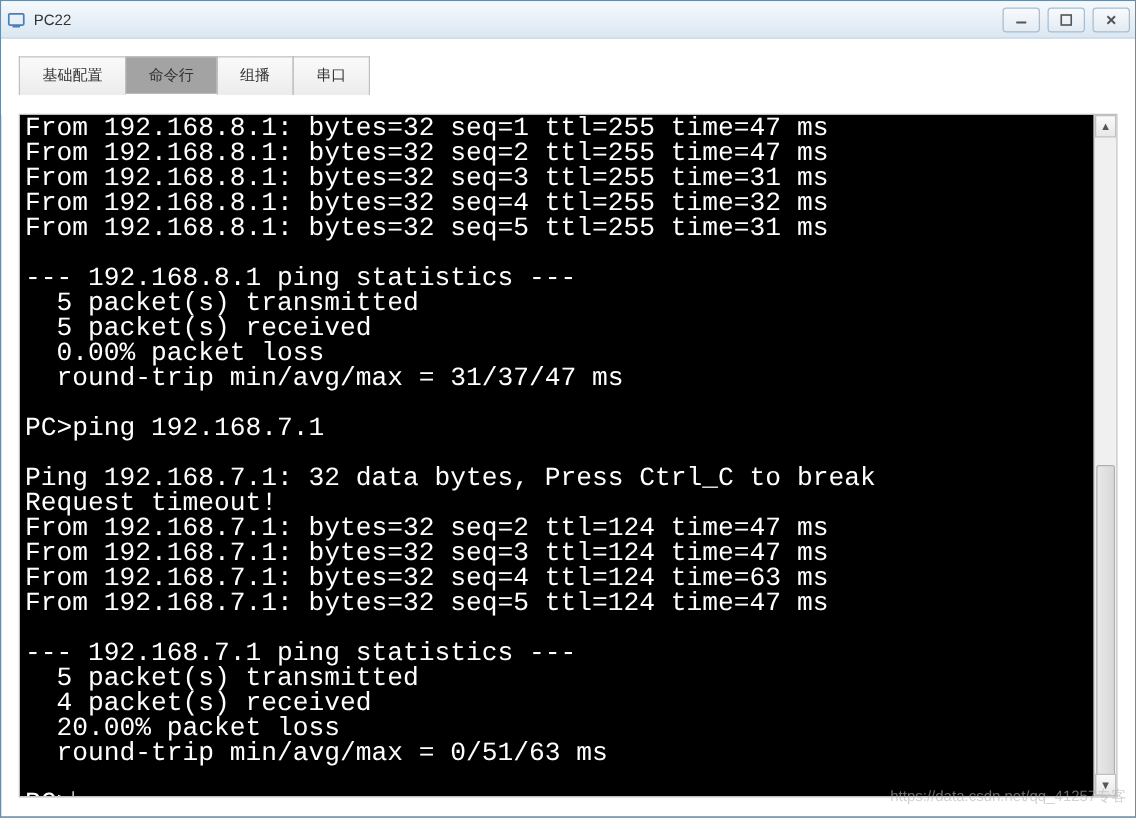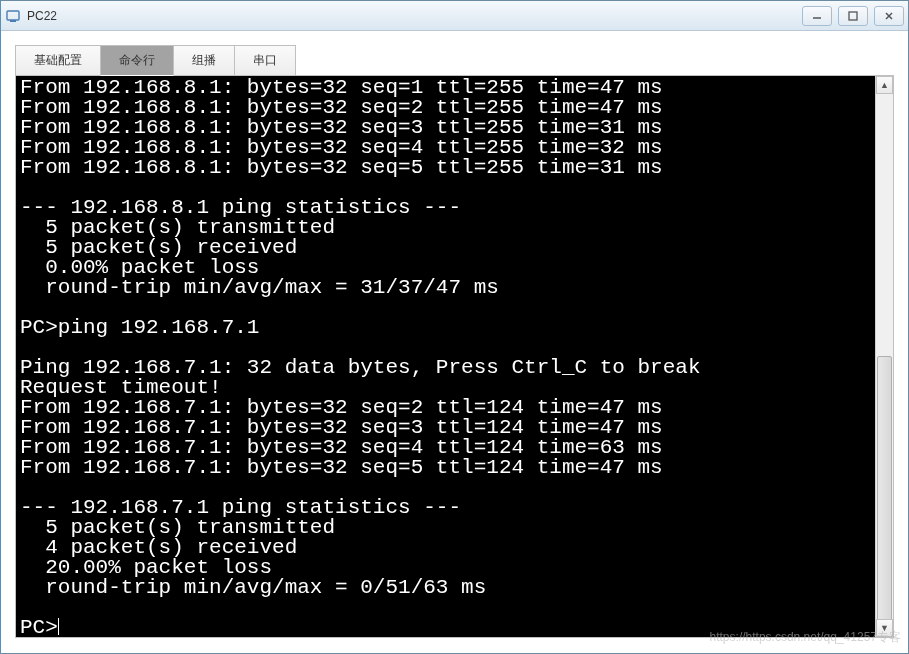--- a/index.html
+++ b/index.html
@@ -59,21 +59,21 @@
       border-radius: 3px;
       display: flex;
       align-items: center;
       justify-content: center;
       font-size: 11px;
       color: #555;
       cursor: pointer;
     }
     .tabs {
       display: flex;
-      padding: 14px 14px 0 14px;
+      padding: 14px 14px 16px 14px;
       gap: 0;
       background: #fff;
     }
     .tab {
       padding: 6px 18px;
       font-size: 12px;
       color: #333;
       background: #f7f7f7;
       border: 1px solid #c0c0c0;
       border-bottom: none;
@@ -229,13 +229,13 @@
 
 PC&gt;<span class="cursor"></span></div>
     <div class="scrollbar">
       <div class="scroll-arrow up">▲</div>
       <div class="scroll-thumb" id="scroll-thumb" style="top: 280px; height: 280px;"></div>
       <div class="scroll-arrow down">▼</div>
     </div>
   </div>
 </div>
 
-<div class="watermark">https://https.csdn.net/qq_41257专客</div>
+<div class="watermark">https://data.csdn.net/qq_41257专客</div>
 
 </body></html>

